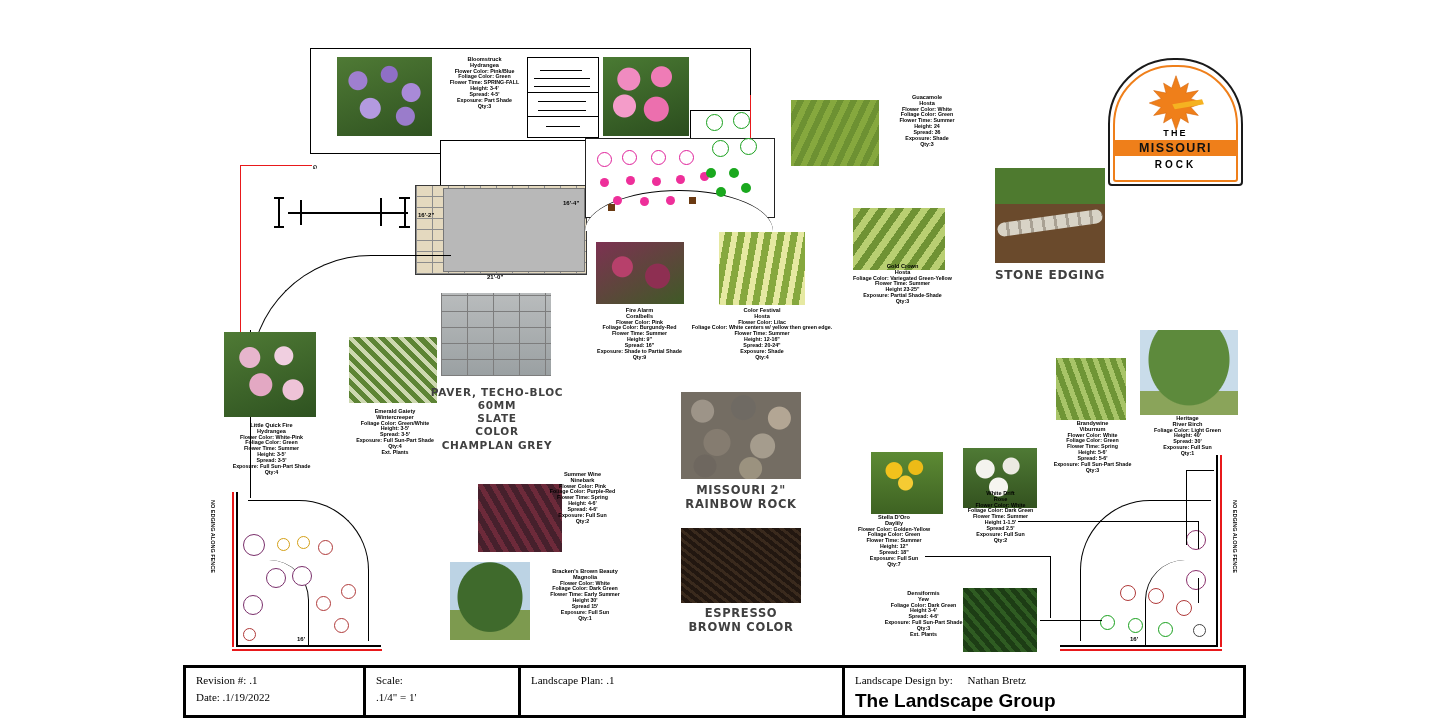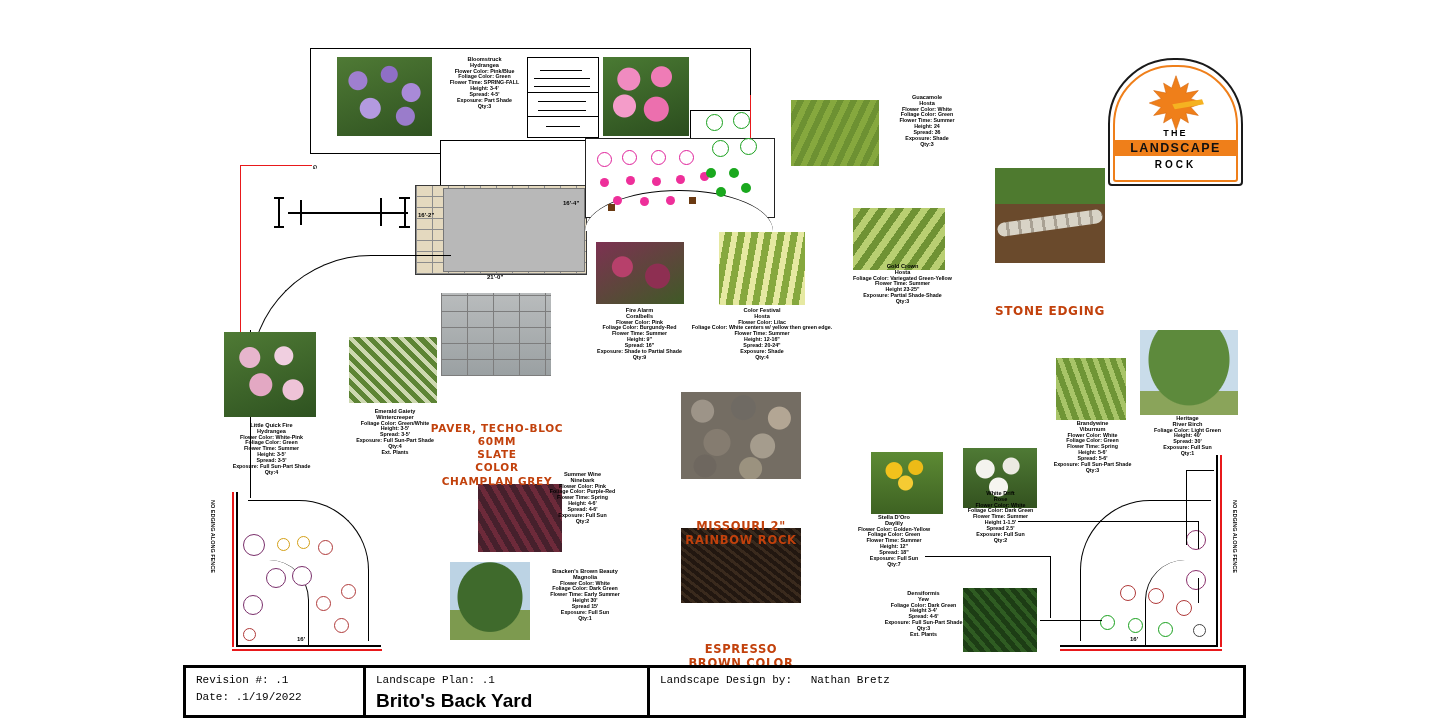--- a/index.html
+++ b/index.html
@@ -10,28 +10,28 @@
   .label{position:absolute;text-align:center;line-height:1.12;
          font-family:"Liberation Sans",sans-serif;font-weight:bold;
          font-size:5.3px;color:#000;white-space:nowrap;}
   .label .nm{font-size:5.6px;}
   
   .photo{position:absolute;overflow:hidden;background:#6b8e4e;}
   .photo i{position:absolute;inset:0;display:block;}
   
   .caption{position:absolute;text-align:center;white-space:nowrap;
            font-family:"DejaVu Sans",sans-serif;font-weight:bold;
-           letter-spacing:.7px;line-height:1.25;font-size:10px;color:#c2410c;margin-top:36px;}
+           letter-spacing:.7px;line-height:1.25;font-size:10px;color:#404040;}
   
   #title-block{position:absolute;left:183px;top:665px;width:1063px;height:53px;
                border:3px solid #000;box-sizing:border-box;background:#fff;display:flex;}
   .tb-cell{border-right:3px solid #000;box-sizing:border-box;padding:4px 8px 0 10px;
            position:relative;}
   .tb-cell:last-child{border-right:none;}
-  .tb-small{font-size:11px;line-height:1.55;font-family:Liberation Mono, monospace;}
+  .tb-small{font-size:11px;line-height:1.55;font-family:Liberation Serif, serif;}
   .tb-big{font-size:19px;font-weight:bold;line-height:1.15;margin-top:1px;
           font-family:"Liberation Sans",sans-serif;}
   
   #logo{position:absolute;left:1108px;top:58px;width:135px;height:128px;}
   .logo-arch{position:absolute;inset:0;border:2px solid #1a1a1a;
              border-radius:66px 66px 4px 4px;background:#fff;}
   .logo-arch2{position:absolute;left:5px;top:7px;right:5px;bottom:4px;
               border:2px solid #ef7f1a;border-radius:60px 60px 3px 3px;}
   .logo-the{position:absolute;top:70px;left:0;right:0;text-align:center;
             font-size:9px;font-weight:bold;letter-spacing:2.2px;
@@ -489,42 +489,46 @@
 
 <div id="logo">
   <div class="logo-arch"></div>
   <div class="logo-arch2"></div>
   <svg viewBox="0 0 100 100" width="74" height="62" style="position:absolute;left:31px;top:14px;">
     <path d="M50 6 L57 26 L70 18 L66 34 L86 30 L74 43 L93 50 L74 57 L86 70 L66 66 L70 82 L57 74 L50 94 L43 74 L30 82 L34 66 L14 70 L26 57 L7 50 L26 43 L14 30 L34 34 L30 18 L43 26 Z" fill="#ef7f1a" stroke="#d86a10" stroke-width="1"></path>
     <path d="M44 52 L92 44 L95 52 L48 60 Z" fill="#f5b221"></path>
   </svg>
   <div class="logo-the">THE</div>
   <div class="logo-bar">
-    <span>LANDSCAPE</span>
+    <span>MISSOURI</span>
   </div>
   <div class="logo-group">ROCK</div>
 </div>
 
 <div id="title-block">
   <div class="tb-cell" style="width:180px;">
     <div class="tb-small">
       <span>Revision #:</span>
       <span>.1</span>
     </div>
     <div class="tb-small">
       <span>Date:</span>
       <span>.1/19/2022</span>
     </div>
   </div>
-  <div class="tb-cell" style="width:284px;">
+  <div class="tb-cell" style="width:155px;">
+    <div class="tb-small">Scale:</div>
+    <div class="tb-small">.1/4" = 1'</div>
+  </div>
+  <div class="tb-cell" style="width:324px;">
     <div class="tb-small">
       <span>Landscape Plan:</span>
       <span>.1</span>
     </div>
-    <div class="tb-big">Brito's Back Yard</div>
   </div>
   <div class="tb-cell" style="flex:1;">
     <div class="tb-small">
       <span>Landscape Design by:</span>
       <span style="margin-left:12px;">Nathan Bretz</span>
     </div>
+    <div class="tb-big">The Landscape Group</div>
   </div>
 </div>
 
 </body></html>

